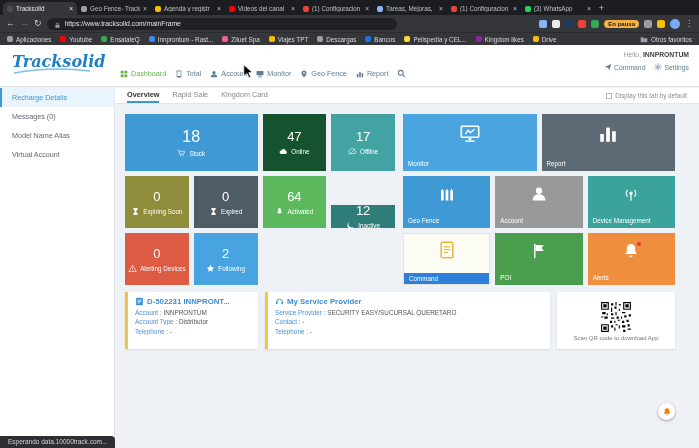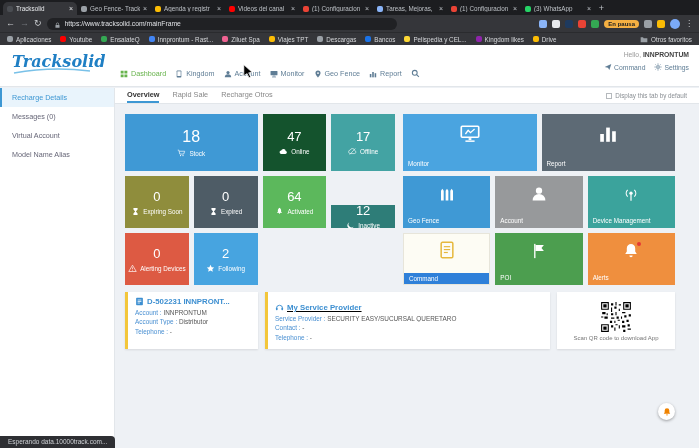--- a/index.html
+++ b/index.html
@@ -82,21 +82,21 @@
   .s-lbl { position:absolute; left:5px; bottom:4px; font-size:6.3px; white-space:nowrap; }
   .cmd { background:#fdfcf4; border:1px solid #e7e5da; }
   .cmd .s-icon { top:6px; }
   .cmd-strip { position:absolute; left:0; right:0; bottom:0; height:11px; line-height:11px; font-size:6.3px; color:#fff; padding-left:5px; }
   .alert-dot { position:absolute; top:9px; left:56%; width:4px; height:4px; border-radius:50%; background:#e53935; }
 
   .cards { margin:7px 10px 0; width:550px; display:flex; gap:7px; }
   .card { background:#fff; box-shadow:0 1px 2px rgba(0,0,0,.10); height:57px; overflow:hidden; }
   .card.bordered { border-left:3px solid #f3c63a; }
   .card-1 { width:133px; padding:5px 7px; }
-  .card-2 { width:285px; padding:11px 7px;text-decoration:underline; }
+  .card-2 { width:285px; padding:5px 7px; }
   .card-3 { margin-left:auto; width:118px; display:flex; flex-direction:column; align-items:center; justify-content:center; gap:2px; }
   .card-title { display:flex; align-items:center; gap:3px; font-size:7.8px; font-weight:bold; color:#3d8fd1; white-space:nowrap; overflow:hidden; }
   .crow { font-size:6.4px; margin-top:2.5px; white-space:nowrap; overflow:hidden; }
   .crow .k { color:#4a90d2; }
   .crow .v { color:#555; }
   .qr-caption { font-size:6px; color:#777; }
 
   .status-pill { position:absolute; left:0; bottom:0; height:12px; line-height:12px; background:#2e2f33;
                  color:#cfd2d6; font-size:6.5px; padding:0 8px; border-top-right-radius:4px; }
   .bell-fab { position:absolute; right:24px; bottom:28px; width:17px; height:17px; border-radius:50%;
@@ -242,21 +242,21 @@
         <svg width="8" height="8" viewBox="0 0 12 12" fill="currentColor">
             <path d="M1 1h4.4v4.4H1zM6.6 1H11v4.4H6.6zM1 6.6h4.4V11H1zM6.6 6.6H11V11H6.6z"></path>
           </svg>
         <span>Dashboard</span>
       </span>
       <span class="nav-item">
         <svg width="8" height="8" viewBox="0 0 12 12" fill="currentColor">
             <rect x="2.5" y="0.8" width="7" height="10.4" rx="1"></rect>
             <rect x="3.5" y="2" width="5" height="7" fill="#fff"></rect>
           </svg>
-        <span>Kingdom</span>
+        <span>Total</span>
       </span>
       <span class="nav-item">
         <svg width="8" height="8" viewBox="0 0 12 12" fill="currentColor">
             <circle cx="6" cy="3.8" r="2.4"></circle>
             <path d="M1.2 11a4.8 4.8 0 0 1 9.6 0z"></path>
           </svg>
         <span>Account</span>
       </span>
       <span class="nav-item">
         <svg width="8" height="8" viewBox="0 0 12 12" fill="currentColor">
@@ -314,29 +314,29 @@
           <span>Settings</span>
         </span>
       </div>
     </div>
   </div>
 
   <div class="bodyrow">
     <div class="sidebar">
       <div class="side-item active">Recharge Details</div>
       <div class="side-item">Messages (0)</div>
+      <div class="side-item">Model Name Alias</div>
       <div class="side-item">Virtual Account</div>
-      <div class="side-item">Model Name Alias</div>
     </div>
 
     <div class="content">
       <div class="ctabs">
         <span class="ctab active">Overview</span>
         <span class="ctab">Rapid Sale</span>
-        <span class="ctab">Recharge Otros</span>
+        <span class="ctab">Kingdom Card</span>
         <span class="display-opt">
           <span class="cbx"></span>
           <span class="display-lbl">Display this tab by default</span>
         </span>
       </div>
 
       <div class="tiles">
 
         <div class="stats-grid">
           <div class="stat big" style="background-color: rgb(63, 153, 213);">

